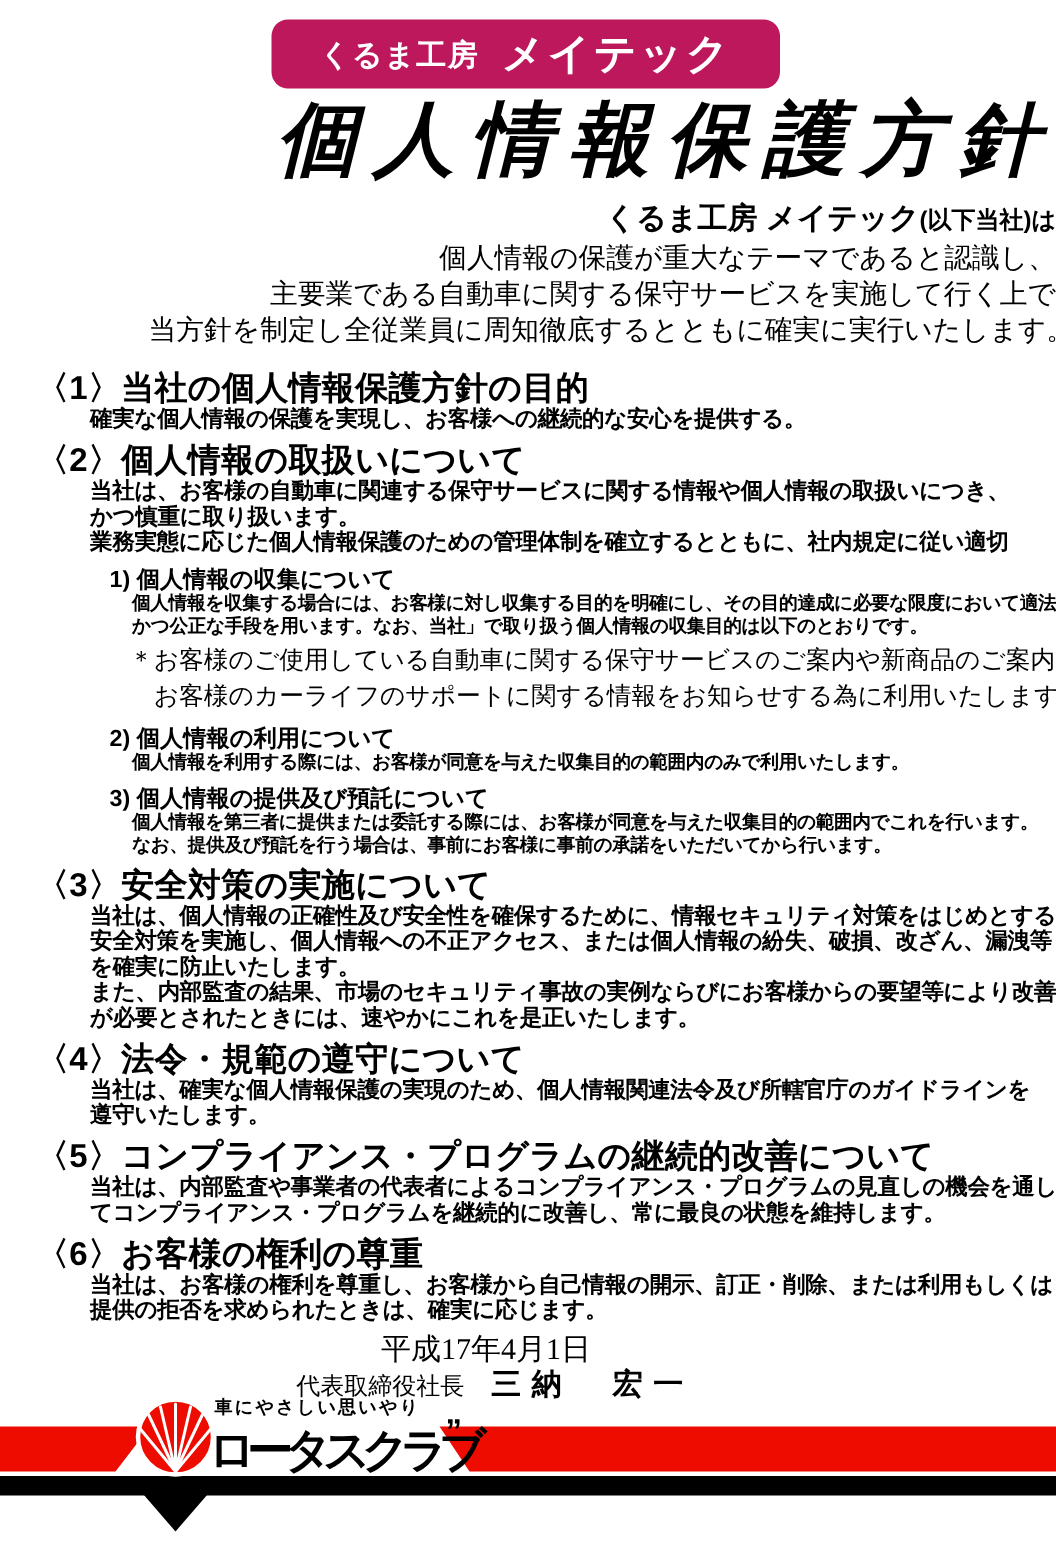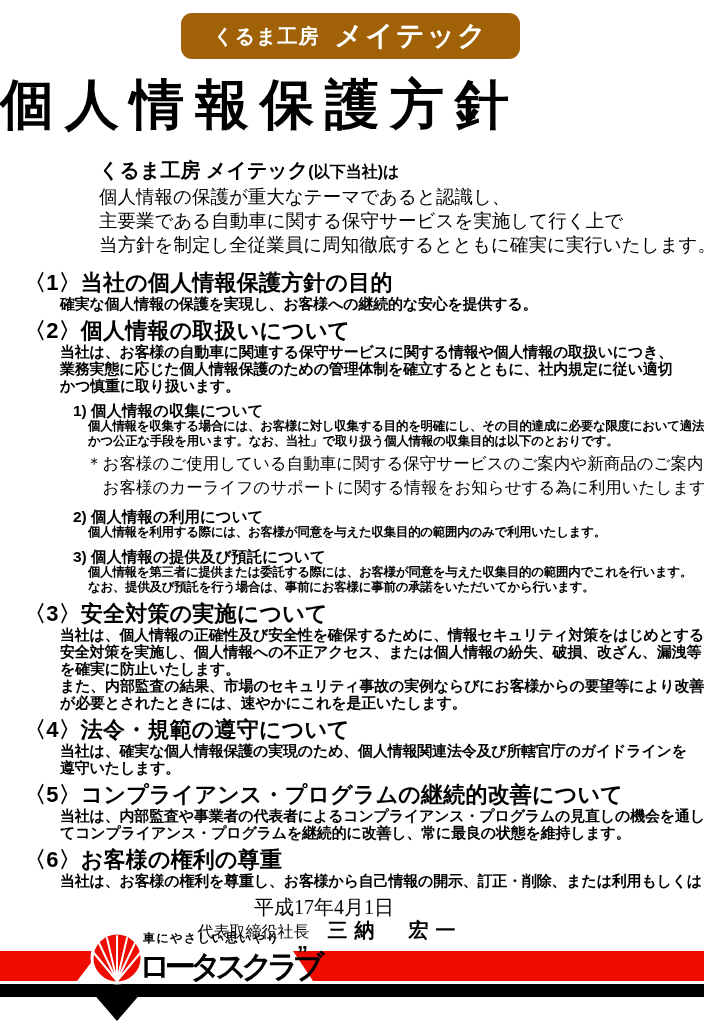--- a/index.html
+++ b/index.html
@@ -1,30 +1,30 @@
 <!DOCTYPE html>
 <html><head>
 <meta charset="utf-8">
 <style>
   html,body{margin:0;padding:0;background:#fff;}
   .page{position:relative;width:704px;height:1027px;background:#fff;overflow:hidden;
         font-family:"Liberation Sans","DejaVu Sans",sans-serif;color:#000;}
 
   
-  .banner{margin:13px 0 0 181px;width:339px;height:46px;background:#a16207;border-radius:11px;
+  .banner{margin:13px 0 0 181px;width:339px;height:46px;background:#be185d;border-radius:11px;
           display:flex;align-items:center;justify-content:center;gap:15px;color:#fff;}
   .brand-small{font-size:20px;font-weight:700;letter-spacing:1px;}
   .brand-large{font-size:28px;font-weight:800;letter-spacing:2px;}
 
   
-  .doc-title{margin-top:14px;text-align:left;font-family:"Liberation Serif","DejaVu Serif",serif;
-             font-size:54px;line-height:64px;font-weight:700;letter-spacing:11px;white-space:nowrap;}
+  .doc-title{margin-top:2px;text-align:right;font-family:"Liberation Serif","DejaVu Serif",serif;
+             font-size:54px;line-height:64px;font-weight:700;letter-spacing:11px;white-space:nowrap;font-style:italic;}
 
   
-  .intro{margin:20px 0 0 99px;}
+  .intro{margin:8px 0 0 99px;text-align:right;}
   .intro-lead{font-size:20px;line-height:26px;font-weight:800;white-space:nowrap;}
   .intro-lead .rest{font-size:16px;font-weight:800;}
   .intro-line{font-family:"Liberation Serif","DejaVu Serif",serif;font-size:18.5px;line-height:24px;white-space:nowrap;}
 
   
   .sections{margin-top:14px;}
   .sec{margin-top:7px;}
   .sec:first-child{margin-top:0;}
   .sec-head{margin-left:24px;font-size:22px;line-height:24px;font-weight:800;white-space:nowrap;letter-spacing:0.2px;}
   .sec-body-line{margin-left:60px;font-size:15px;line-height:17px;font-weight:700;letter-spacing:-0.2px;white-space:nowrap;}
@@ -67,22 +67,22 @@
   <div class="sections">
 
     <div class="sec">
       <div class="sec-head"><span>〈1〉</span><span>当社の個人情報保護方針の目的</span></div>
       <div class="sec-body-line">確実な個人情報の保護を実現し、お客様への継続的な安心を提供する。</div>
     </div>
 
     <div class="sec">
       <div class="sec-head"><span>〈2〉</span><span>個人情報の取扱いについて</span></div>
       <div class="sec-body-line">当社は、お客様の自動車に関連する保守サービスに関する情報や個人情報の取扱いにつき、</div>
+      <div class="sec-body-line">かつ慎重に取り扱います。</div>
       <div class="sec-body-line">業務実態に応じた個人情報保護のための管理体制を確立するとともに、社内規定に従い適切</div>
-      <div class="sec-body-line">かつ慎重に取り扱います。</div>
 
       <div class="sub">
         <div class="sub-head"><span>1)</span> <span>個人情報の収集について</span></div>
         <div class="sub-body-line">個人情報を収集する場合には、お客様に対し収集する目的を明確にし、その目的達成に必要な限度において適法</div>
         <div class="sub-body-line">かつ公正な手段を用います。なお、当社」で取り扱う個人情報の収集目的は以下のとおりです。</div>
         <div class="note">
           <div class="note-line">＊お客様のご使用している自動車に関する保守サービスのご案内や新商品のご案内など、</div>
           <div class="note-line">　お客様のカーライフのサポートに関する情報をお知らせする為に利用いたします。</div>
         </div>
       </div>
@@ -116,20 +116,21 @@
 
     <div class="sec">
       <div class="sec-head"><span>〈5〉</span><span>コンプライアンス・プログラムの継続的改善について</span></div>
       <div class="sec-body-line">当社は、内部監査や事業者の代表者によるコンプライアンス・プログラムの見直しの機会を通し</div>
       <div class="sec-body-line">てコンプライアンス・プログラムを継続的に改善し、常に最良の状態を維持します。</div>
     </div>
 
     <div class="sec">
       <div class="sec-head"><span>〈6〉</span><span>お客様の権利の尊重</span></div>
       <div class="sec-body-line">当社は、お客様の権利を尊重し、お客様から自己情報の開示、訂正・削除、または利用もしくは</div>
+      <div class="sec-body-line">提供の拒否を求められたときは、確実に応じます。</div>
     </div>
 
   </div>
 
   <div class="signature">
     <div class="sig-date">平成17年4月1日</div>
     <div class="sig-line"><span class="sig-role">代表取締役社長</span><span class="sig-name">三納　宏一</span></div>
   </div>
 
   <div class="footer">

